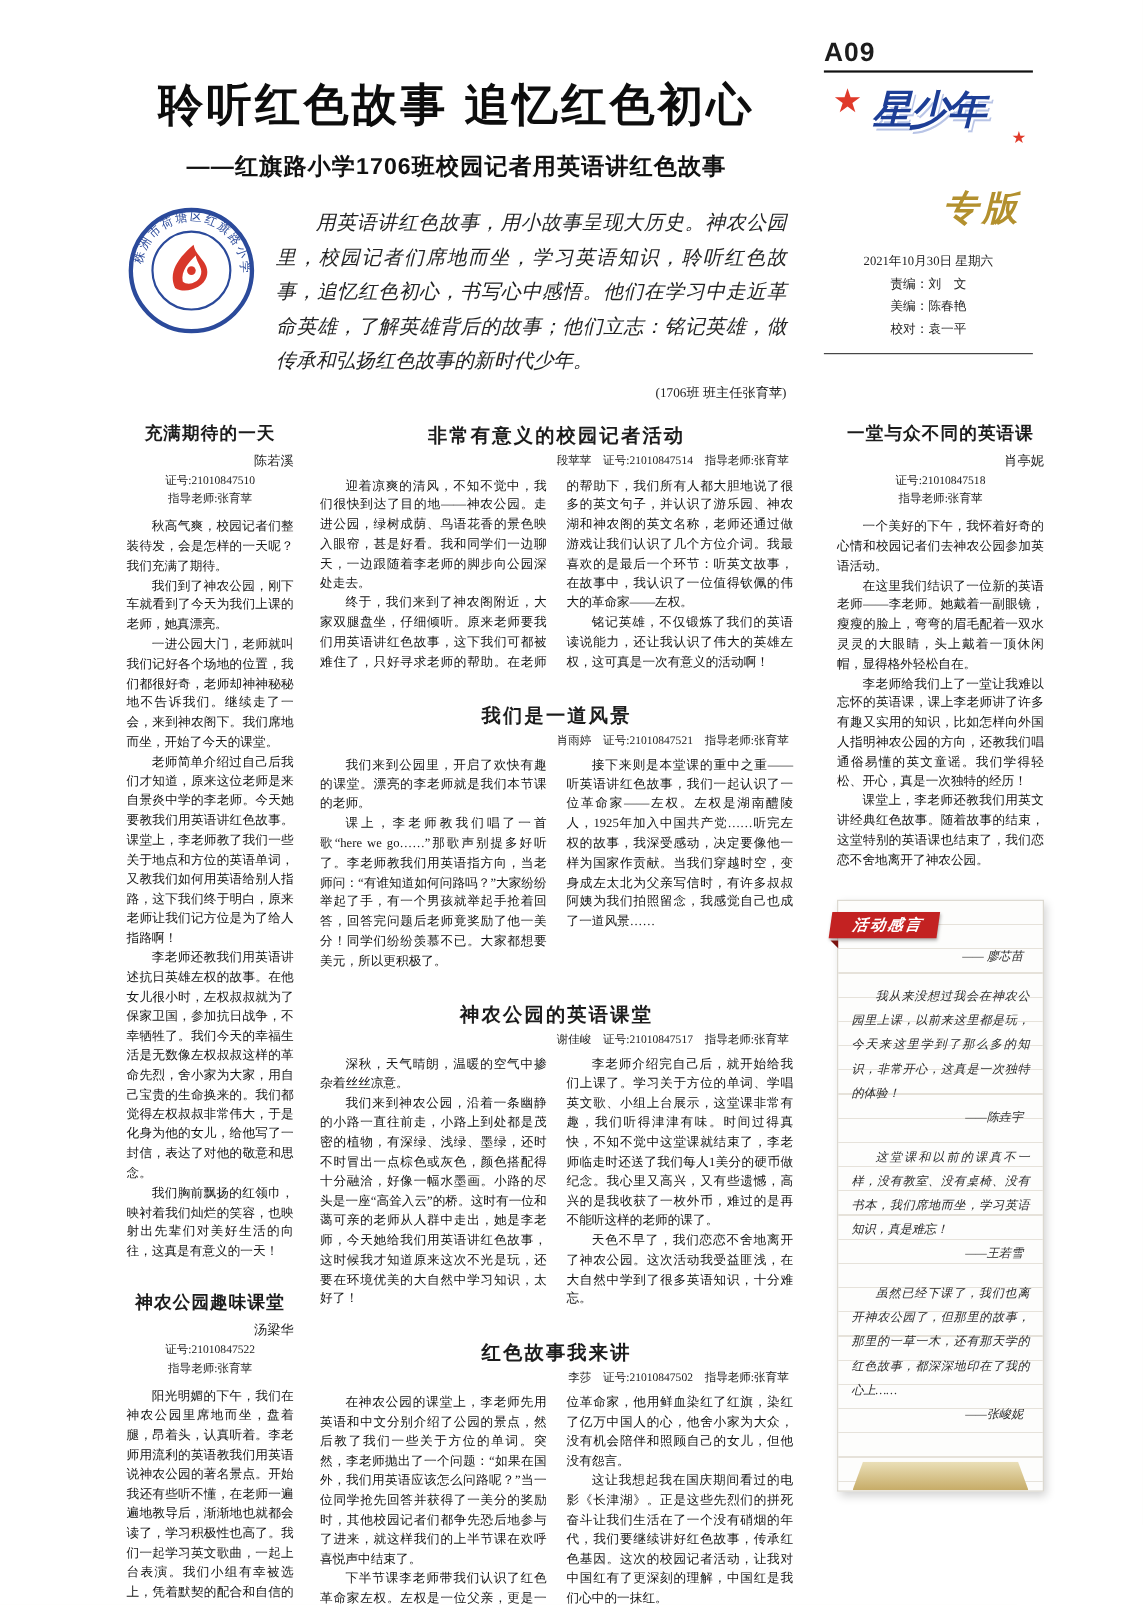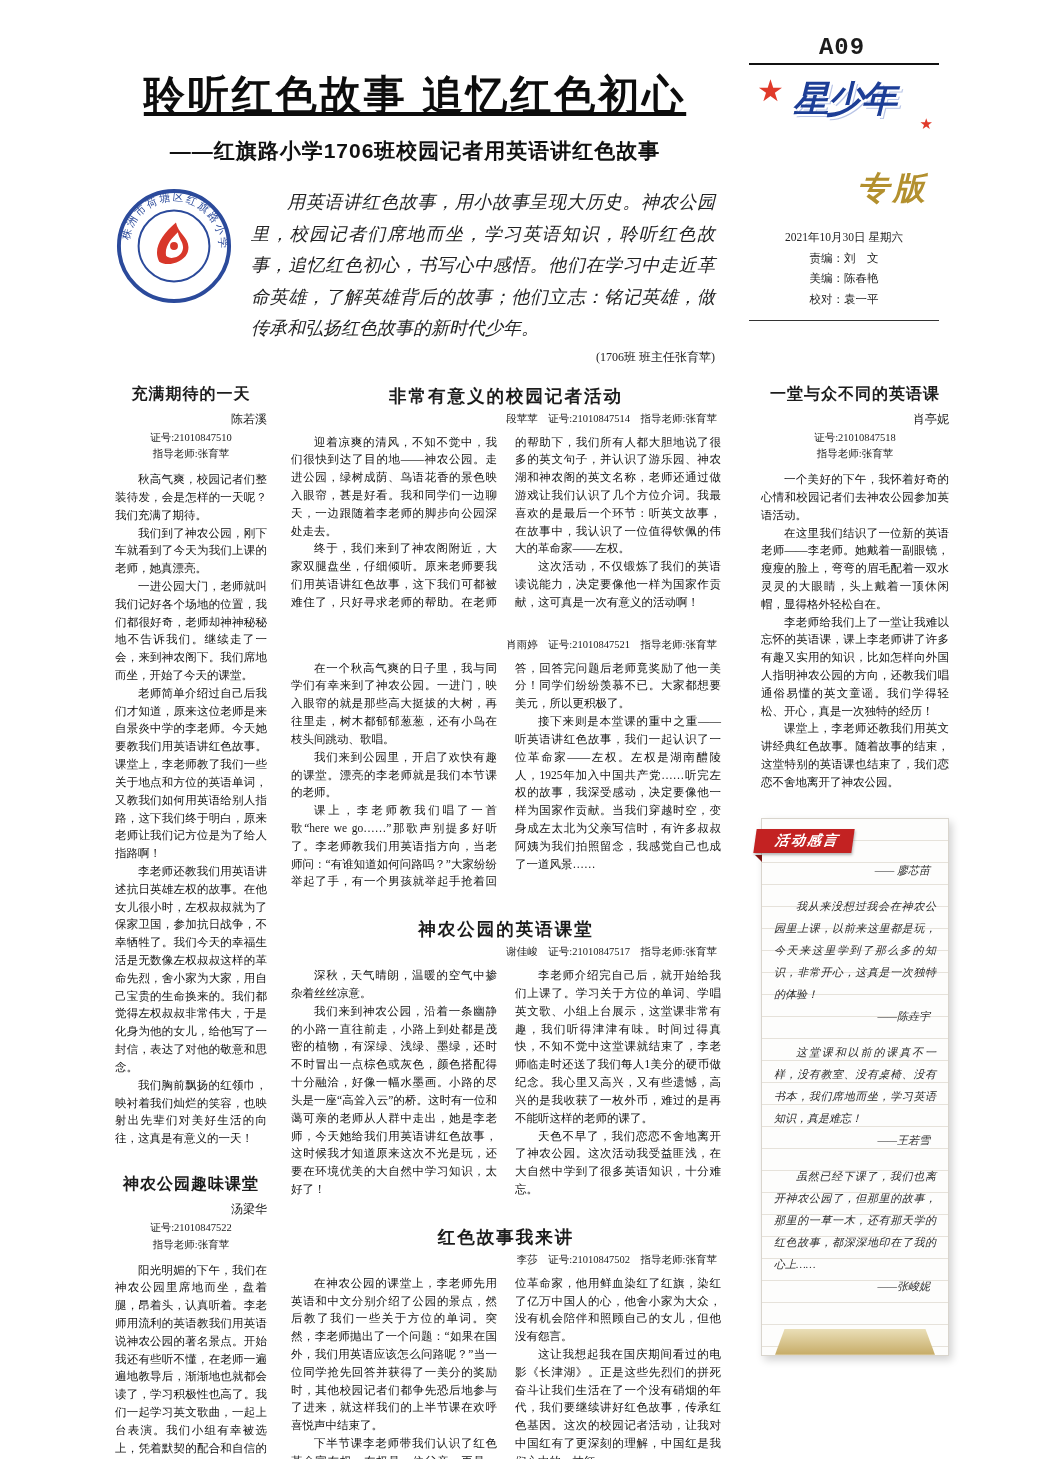--- a/index.html
+++ b/index.html
@@ -9,28 +9,28 @@
     position:relative; width:1039px; height:1459px; margin:0 auto;
     background:#ffffff; overflow:hidden;
     padding:34px 100px 50px 115px;
   }
 
   
   .top { display:flex; gap:34px; }
   .top-left { width:600px; }
   .top-right { width:190px; flex:none; }
 
-  .pagenum { text-align:center; font-family:Liberation Mono, monospace;
+  .pagenum { text-align:left; font-family:Liberation Sans, sans-serif;
     font-weight:bold; font-size:24px; letter-spacing:1px; padding-right:4px; }
   .pagenum-rule { border-bottom:2px solid #111; margin-top:2px; }
 
   .headline {
     font-family:"Liberation Sans","DejaVu Sans",sans-serif;
     font-weight:900; font-size:41px; letter-spacing:3px;
-    text-align:center; margin-top:34px; color:#0d0d0d;text-decoration:underline;
+    text-align:center; margin-top:34px; color:#0d0d0d;
   }
   .subhead {
     font-family:"Liberation Sans","DejaVu Sans",sans-serif;
     font-weight:bold; font-size:21px; letter-spacing:1px;
     text-align:center; margin-top:14px; color:#111;
   }
 
   .lede-row { display:flex; margin-top:22px; gap:18px; align-items:flex-start; }
   .seal { width:118px; height:118px; flex:none; }
   .lede { flex:1; }
@@ -207,32 +207,32 @@
       <article class="article">
         <div class="a-title">非常有意义的校园记者活动</div>
         <div class="a-byline">
           <span>段苹苹</span>
           <span>证号:21010847514</span>
           <span>指导老师:张育苹</span>
         </div>
         <div class="a-body two-col">
           <p>迎着凉爽的清风，不知不觉中，我们很快到达了目的地——神农公园。走进公园，绿树成荫、鸟语花香的景色映入眼帘，甚是好看。我和同学们一边聊天，一边跟随着李老师的脚步向公园深处走去。</p>
           <p>终于，我们来到了神农阁附近，大家双腿盘坐，仔细倾听。原来老师要我们用英语讲红色故事，这下我们可都被难住了，只好寻求老师的帮助。在老师的帮助下，我们所有人都大胆地说了很多的英文句子，并认识了游乐园、神农湖和神农阁的英文名称，老师还通过做游戏让我们认识了几个方位介词。我最喜欢的是最后一个环节：听英文故事，在故事中，我认识了一位值得钦佩的伟大的革命家——左权。</p>
-          <p>这次活动，不仅锻炼了我们的英语读说能力，决定要像他一样为国家作贡献，这可真是一次有意义的活动啊！</p>
-        </div>
-      </article>
-
-      <article class="article">
+          <p>铭记英雄，不仅锻炼了我们的英语读说能力，还让我认识了伟大的英雄左权，这可真是一次有意义的活动啊！</p>
+        </div>
+      </article>
+
+      <article class="article">
+        <div class="a-title">我们是一道风景</div>
         <div class="a-byline">
           <span>肖雨婷</span>
           <span>证号:21010847521</span>
           <span>指导老师:张育苹</span>
         </div>
         <div class="a-body two-col">
-          <p>在一个秋高气爽的日子里，我与同学们有幸来到了神农公园。一进门，映入眼帘的就是那些高大挺拔的大树，再往里走，树木都郁郁葱葱，还有小鸟在枝头间跳动、歌唱。</p>
           <p>我们来到公园里，开启了欢快有趣的课堂。漂亮的李老师就是我们本节课的老师。</p>
           <p>课上，李老师教我们唱了一首歌“here we go……”那歌声别提多好听了。李老师教我们用英语指方向，当老师问：“有谁知道如何问路吗？”大家纷纷举起了手，有一个男孩就举起手抢着回答，回答完问题后老师竟奖励了他一美分！同学们纷纷羡慕不已。大家都想要美元，所以更积极了。</p>
           <p>接下来则是本堂课的重中之重——听英语讲红色故事，我们一起认识了一位革命家——左权。左权是湖南醴陵人，1925年加入中国共产党……听完左权的故事，我深受感动，决定要像他一样为国家作贡献。当我们穿越时空，变身成左太北为父亲写信时，有许多叔叔阿姨为我们拍照留念，我感觉自己也成了一道风景……</p>
         </div>
       </article>
 
       <article class="article">
         <div class="a-title">神农公园的英语课堂</div>
         <div class="a-byline">
           <span>谢佳峻</span>

